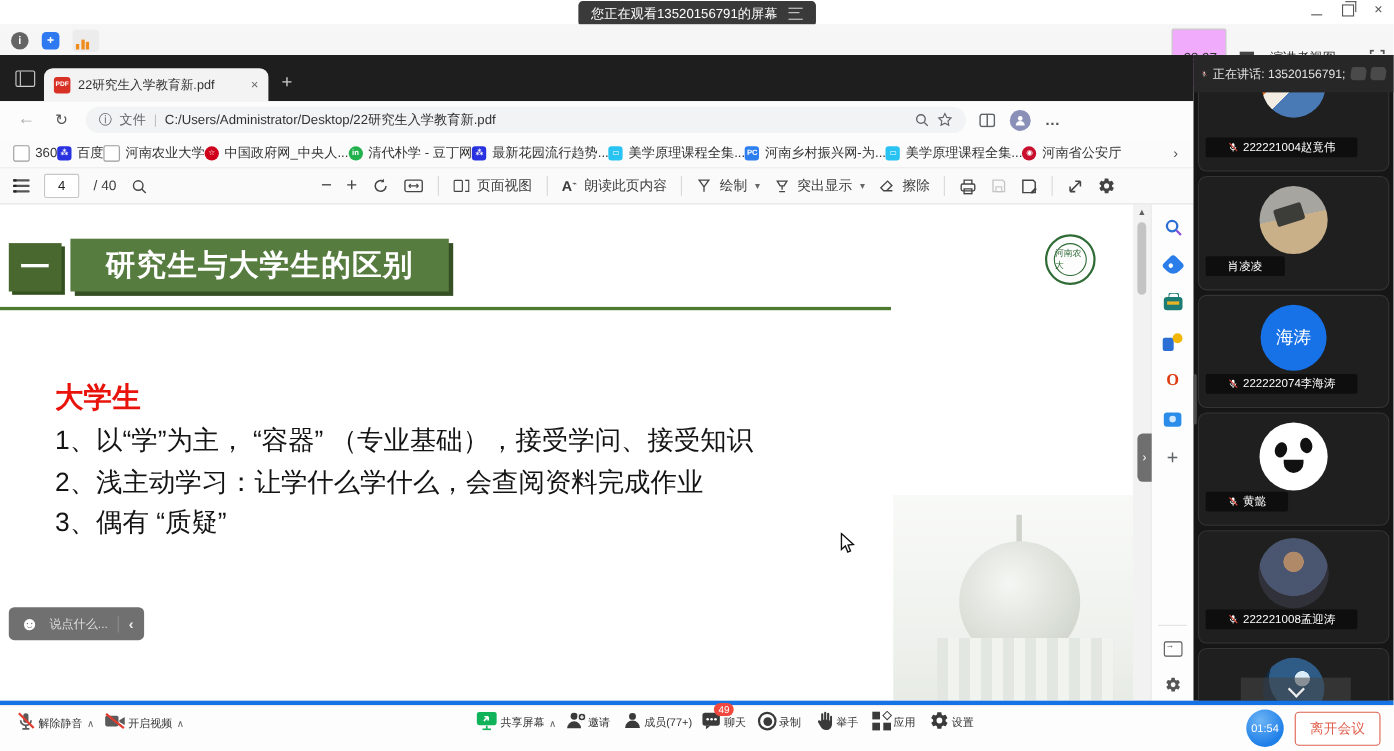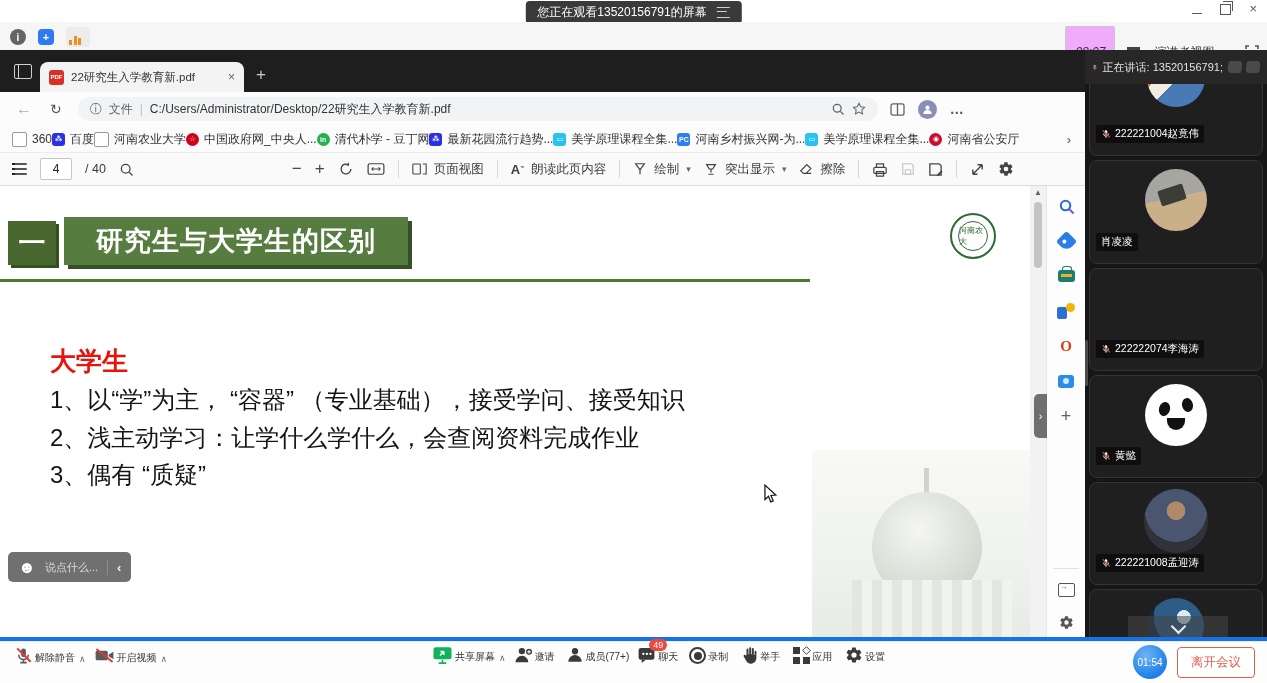--- a/index.html
+++ b/index.html
@@ -173,21 +173,21 @@
     color:#fff;font-size:16px;}
   .av-panda{top:8px;width:62px;height:62px;background:#fff;position:relative;}
   .av-panda .eye{position:absolute;width:11px;height:14px;background:#111;border-radius:50%;}
   .av-panda .eye.l{left:14px;top:18px;transform:rotate(18deg);}
   .av-panda .eye.r{right:14px;top:14px;transform:rotate(-14deg);}
   .av-panda .mouth{position:absolute;left:22px;top:34px;width:18px;height:12px;border-radius:0 0 12px 12px;background:#111;}
   .av-person{top:6px;width:64px;height:64px;
     background:radial-gradient(circle at 50% 34%,#b08968 0 17%,#4a5570 18% 58%,#31313a 59% 100%);}
   .av-moon{top:8px;width:56px;height:56px;
     background:radial-gradient(circle at 64% 34%,#d9ecf8 0 13%,#2e5c86 14% 58%,#13293f 59% 100%);}
-  .name-chip{position:absolute;left:6px;bottom:12px;background:rgba(12,12,12,.85);border-radius:2px;padding:2px 5px;
+  .name-chip{position:absolute;left:6px;bottom:12px;background:rgba(12,12,12,.85);border-radius:2px;padding:2px 20px;
     display:flex;align-items:center;gap:4px;color:#fff;font-size:10.5px;white-space:nowrap;max-width:160px;overflow:hidden;}
   #tile-5 .scroll-band{position:absolute;left:38px;top:26px;width:100px;height:24px;background:rgba(70,70,70,.55);
     display:flex;align-items:center;justify-content:center;}
   .chev-down{width:9px;height:9px;border-right:2px solid #eee;border-bottom:2px solid #eee;transform:rotate(45deg);margin-top:-4px;}
   #ms-scrollthumb{position:absolute;left:0;top:290px;width:3px;height:46px;background:#4c4c4c;border-radius:2px;}
 
   
   #blue-line{position:absolute;left:0;top:637px;width:1267px;height:4px;background:#1573e6;}
 
   
@@ -546,20 +546,23 @@
     </div>
 
     <div class="tile" id="tile-1">
       <div class="avatar av-desert"></div>
       <div class="name-chip">
         <span>肖凌凌</span>
       </div>
     </div>
 
     <div class="tile" id="tile-2">
+      <div class="avatar av-blue">
+        <span>海涛</span>
+      </div>
       <div class="name-chip">
         <svg width="10" height="10" viewBox="0 0 24 24">
             <path d="M12 3a3 3 0 0 1 3 3v5a3 3 0 0 1-6 0V6a3 3 0 0 1 3-3z" fill="#fff"></path>
             <path d="M6 11a6 6 0 0 0 12 0" stroke="#fff" stroke-width="2" fill="none"></path>
             <path d="M12 17v4" stroke="#fff" stroke-width="2"></path>
             <path d="M4 3l17 17" stroke="#d6493c" stroke-width="2.6"></path>
           </svg>
         <span>222222074李海涛</span>
       </div>
     </div>

